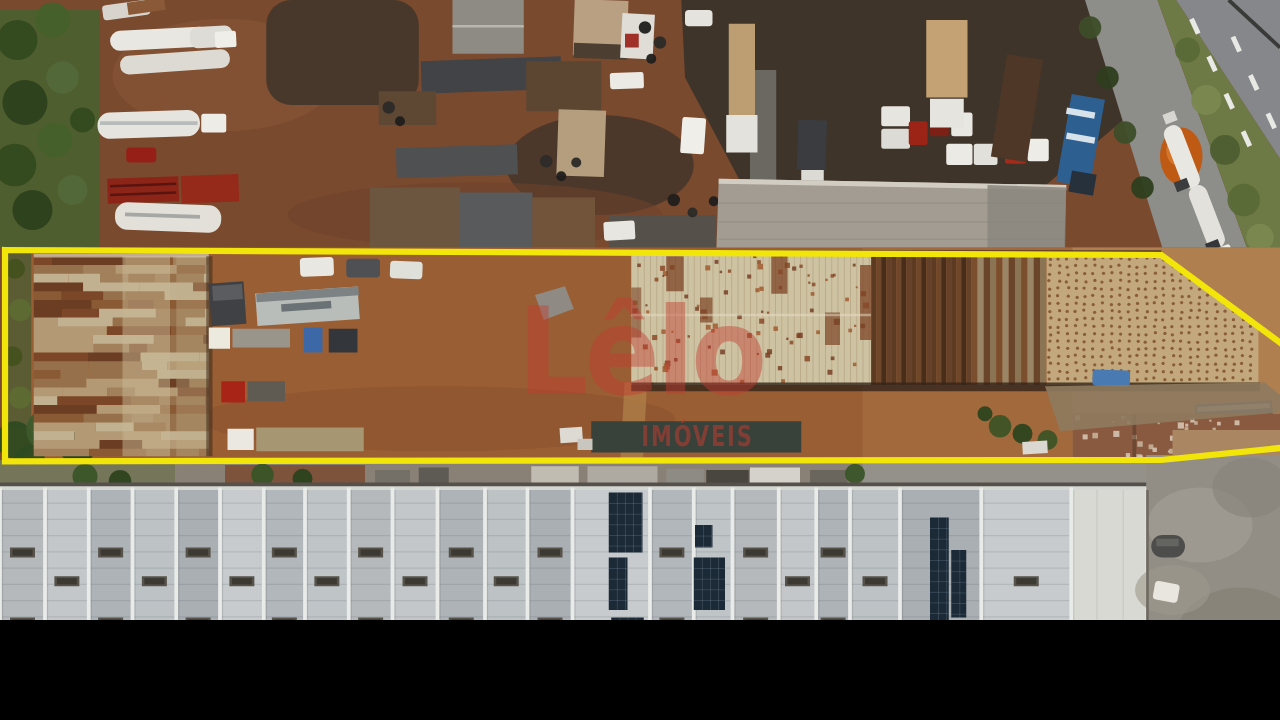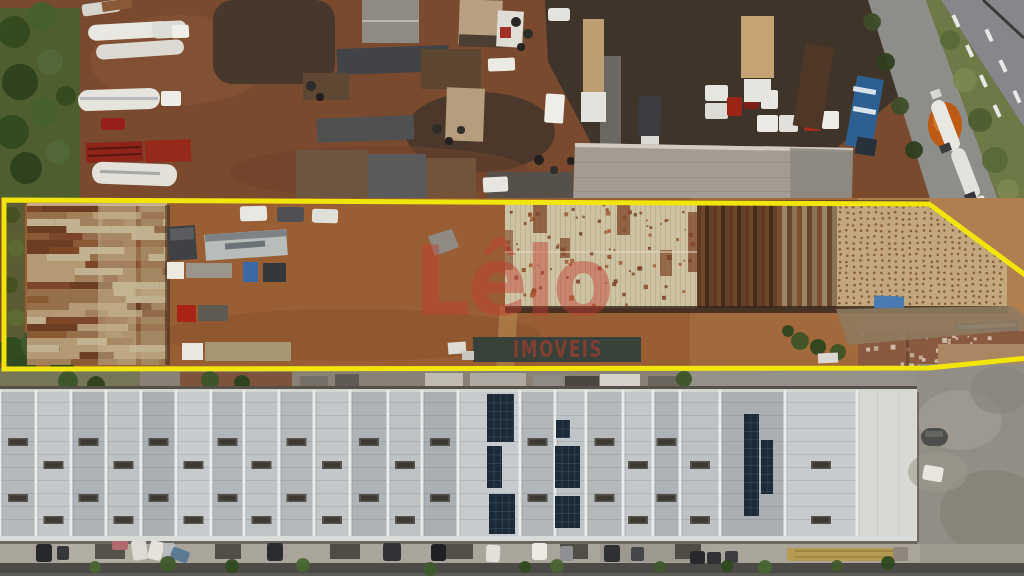--- a/index.html
+++ b/index.html
@@ -1,17 +1,17 @@
 <!DOCTYPE html>
 <html><head>
 <meta charset="utf-8">
 <title>screenshot</title>
 <style>
   html,body{margin:0;padding:0;background:#000;}
-  #stage{position:relative;width:1024px;height:576px;overflow:hidden;background:#7a4a2f;}
+  #stage{position:relative;width:1024px;height:496px;overflow:hidden;background:#7a4a2f;}
   svg{display:block;width:1024px;height:576px;}
   text{font-family:"DejaVu Sans","Liberation Sans",sans-serif;font-weight:bold;}
   #wm-brand{letter-spacing:-3px;}
   #wm-sub{letter-spacing:2px;}
 </style>
 </head>
 <body>
 
 <div id="stage">
   <svg id="scene" viewBox="0 0 1024 576">

